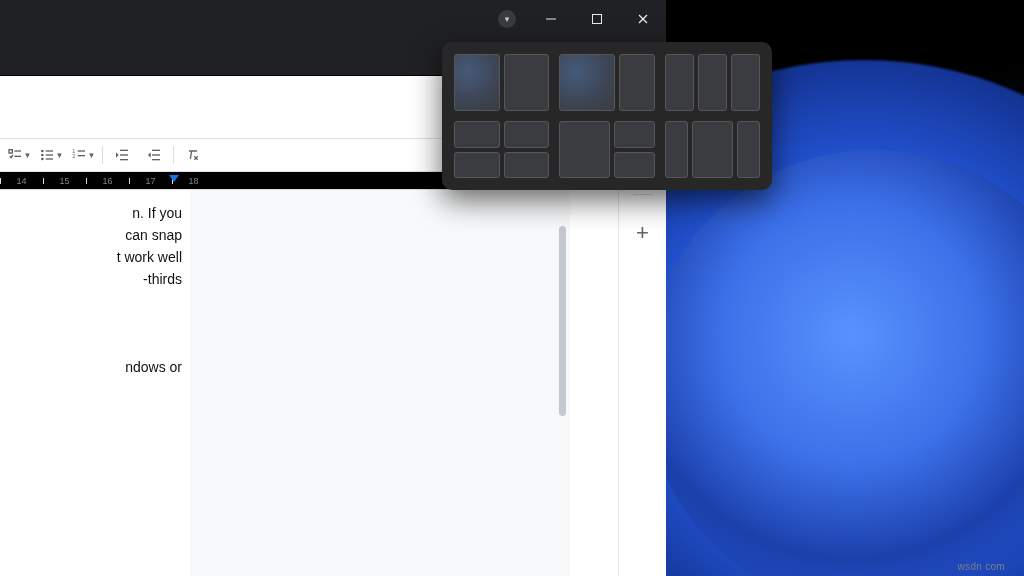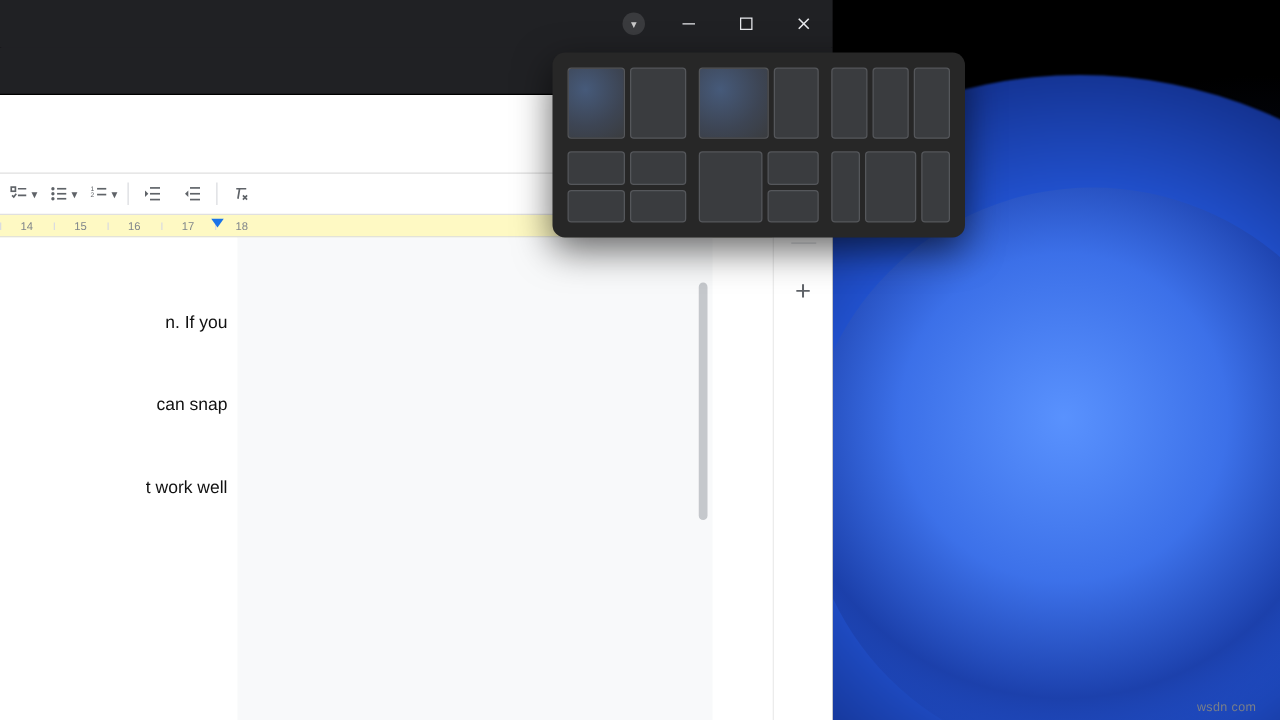--- a/index.html
+++ b/index.html
@@ -84,33 +84,33 @@
     position:absolute; left:0; top:62px; right:0; height:34px; border-top:1px solid #e0e0e0;border-bottom:1px solid #e0e0e0;
     display:flex;align-items:center;gap:6px;padding:0 6px;color:#5f6368;
   }
   .tool-btn{width:26px;height:26px;display:flex;align-items:center;justify-content:center;border-radius:3px;}
   .tool-btn svg{width:16px;height:16px;}
   .tool-sep{width:1px;height:18px;background:#dadce0;}
   .tool-dd{display:flex;align-items:center;gap:1px;}
   .dd-tri{font-size:8px;}
 
   .ruler{
-    position:absolute; left:0; top:96px; right:0; height:18px; background:#fef9c3;
+    position:absolute; left:0; top:96px; right:0; height:18px; background:#000000;
     border-bottom:1px solid #dadce0; color:#80868b; font-size:9px;
     display:flex; align-items:center; overflow:hidden; padding-left:0;
   }
   .ruler-tick{width:43px;flex:none;text-align:center;position:relative;}
   .ruler-tick::before{content:"";position:absolute;left:0;top:2px;bottom:2px;width:1px;background:#dadce0;}
   .tab-stop{position:absolute; left:169px; top:3px; width:0;height:0;border-left:5px solid transparent;border-right:5px solid transparent;border-top:7px solid #1a73e8;}
 
   .page{
     position:absolute; left:0; top:114px; width:190px; bottom:0; background:#fff;
     padding:12px 8px 0 0; color:#111; font-size:14px; line-height:22px;
   }
-  .page div{white-space:nowrap; text-align:right;margin-top:44px;}
+  .page div{white-space:nowrap; text-align:right;}
   .page .blank{height:44px;}
 
   .gutter{
     position:absolute; left:190px; top:114px; right:48px; bottom:0;
     background:#f8f9fa;
   }
   .scroll-thumb{
     position:absolute; right:52px; top:150px; width:7px; height:190px; border-radius:5px;
     background:#c5c8cc;
   }
@@ -254,22 +254,24 @@
         <div class="ruler-tick">16</div>
         <div class="ruler-tick">17</div>
         <div class="ruler-tick">18</div>
         <div class="tab-stop"></div>
       </div>
 
       <div class="page">
         <div>n. If you</div>
         <div>can snap</div>
         <div>t work well</div>
+        <div>-thirds</div>
         <div class="blank"></div>
         <div class="blank" style="height:22px"></div>
+        <div>ndows or</div>
       </div>
 
       <div class="gutter"></div>
       <div class="scroll-thumb"></div>
     </div>
 
     <div class="sidebar">
       <div class="side-icon" title="Keep">
           <div class="side-keep"></div>
         </div>

